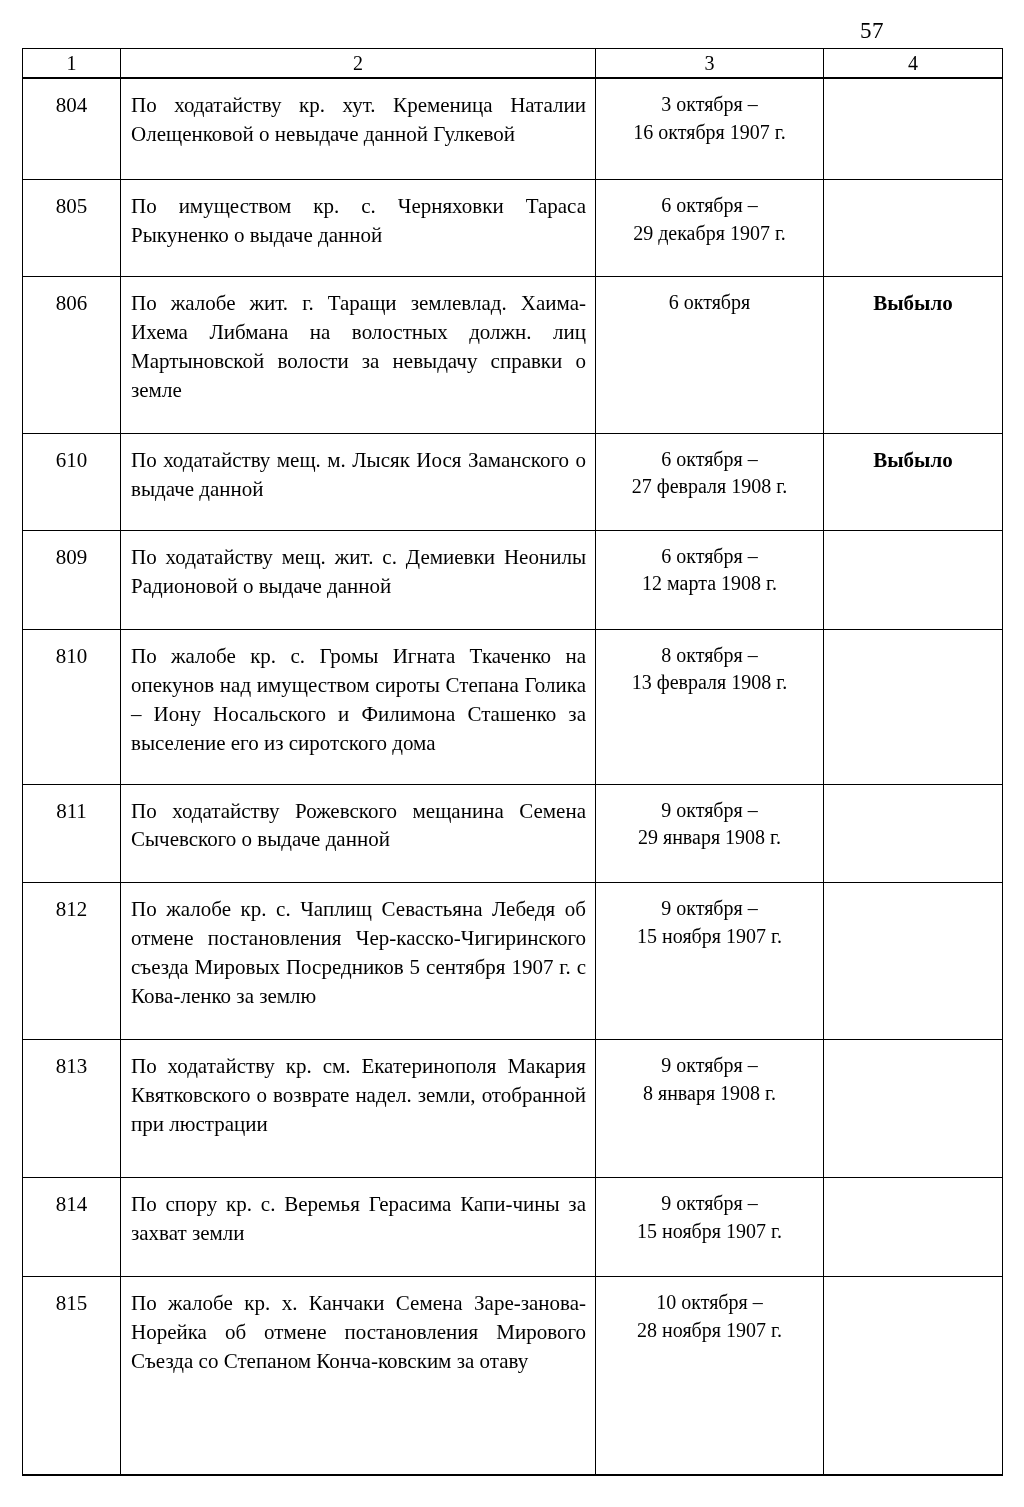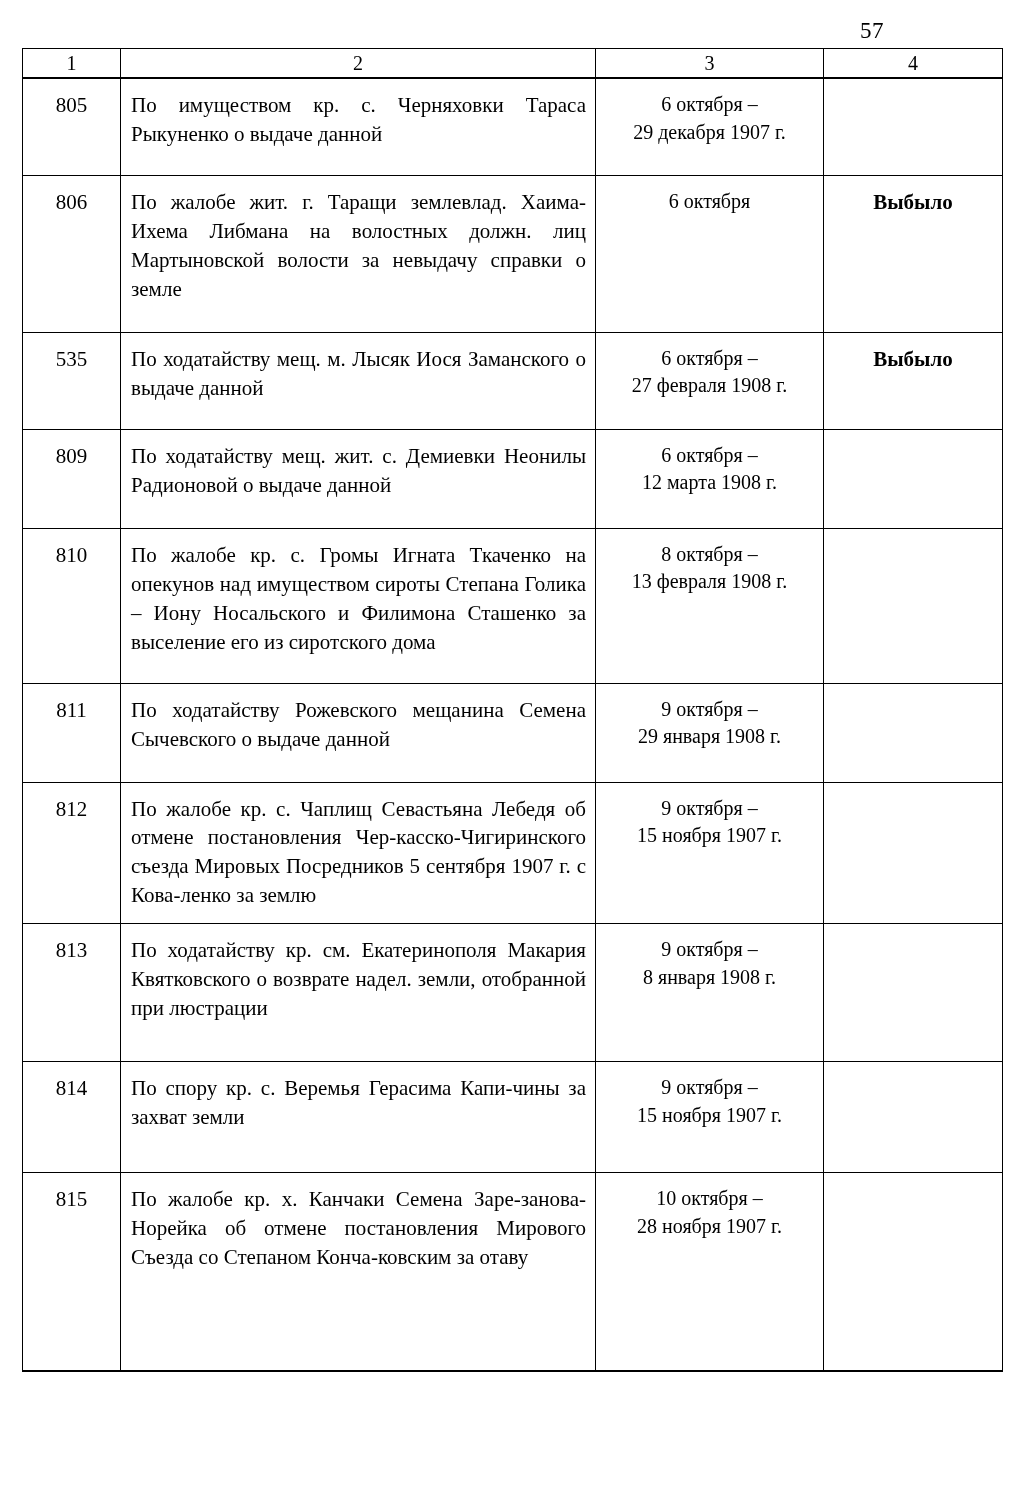--- a/index.html
+++ b/index.html
@@ -98,23 +98,23 @@
 
   
   tr.r-804 td { padding-bottom: 30px; }
   tr.r-805 td { padding-bottom: 26px; }
   tr.r-806 td { padding-bottom: 28px; }
   tr.r-807 td { padding-bottom: 26px; }
   tr.r-808 td { padding-bottom: 28px; }
   tr.r-809 td { padding-bottom: 28px; }
   tr.r-810 td { padding-bottom: 26px; }
   tr.r-811 td { padding-bottom: 28px; }
-  tr.r-812 td { padding-bottom: 13px; margin-left: 36px; }
+  tr.r-812 td { padding-bottom: 28px; margin-left: 36px; }
   tr.r-813 td { padding-bottom: 38px; }
-  tr.r-814 td { padding-bottom: 40px; }
+  tr.r-814 td { padding-bottom: 28px; }
   tr.r-815 td { padding-bottom: 98px; }
 
   
   tbody td {
     border-top: none;
     border-bottom: none;
   }
   tbody tr:last-child td {
     border-bottom: 2.5px solid #000000;
   }
@@ -136,38 +136,45 @@
     <thead>
       <tr class="hdr-row">
         <th>1</th>
         <th>2</th>
         <th>3</th>
         <th>4</th>
       </tr>
     </thead>
     <tbody>
 
+      <tr class="r-804">
+        <td class="num">804</td>
+        <td class="desc">По ходатайству кр. хут. Кременица Наталии Олещенковой о невыдаче данной Гулкевой</td>
+        <td class="dates">3 октября –
+16 октября 1907 г.</td>
+        <td class="status"></td>
+      </tr>
 
       <tr class="r-805">
         <td class="num">805</td>
         <td class="desc">По имуществом кр. с. Черняховки Тараса Рыкуненко  о выдаче данной</td>
         <td class="dates">6 октября –
 29 декабря 1907 г.</td>
         <td class="status"></td>
       </tr>
 
       <tr class="r-806">
         <td class="num">806</td>
         <td class="desc">По жалобе жит. г. Таращи землевлад. Хаима-Ихема Либмана на волостных должн. лиц Мартыновской волости за невыдачу справки о земле</td>
         <td class="dates">6 октября</td>
         <td class="status">Выбыло</td>
       </tr>
 
       <tr class="r-807">
-        <td class="num">535</td>
+        <td class="num">610</td>
         <td class="desc">По ходатайству мещ. м. Лысяк Иося Заманского о выдаче данной</td>
         <td class="dates">6 октября –
 27 февраля 1908 г.</td>
         <td class="status">Выбыло</td>
       </tr>
 
 
       <tr class="r-809">
         <td class="num">809</td>
         <td class="desc">По ходатайству мещ. жит. с. Демиевки Неонилы Радионовой о выдаче данной</td>

